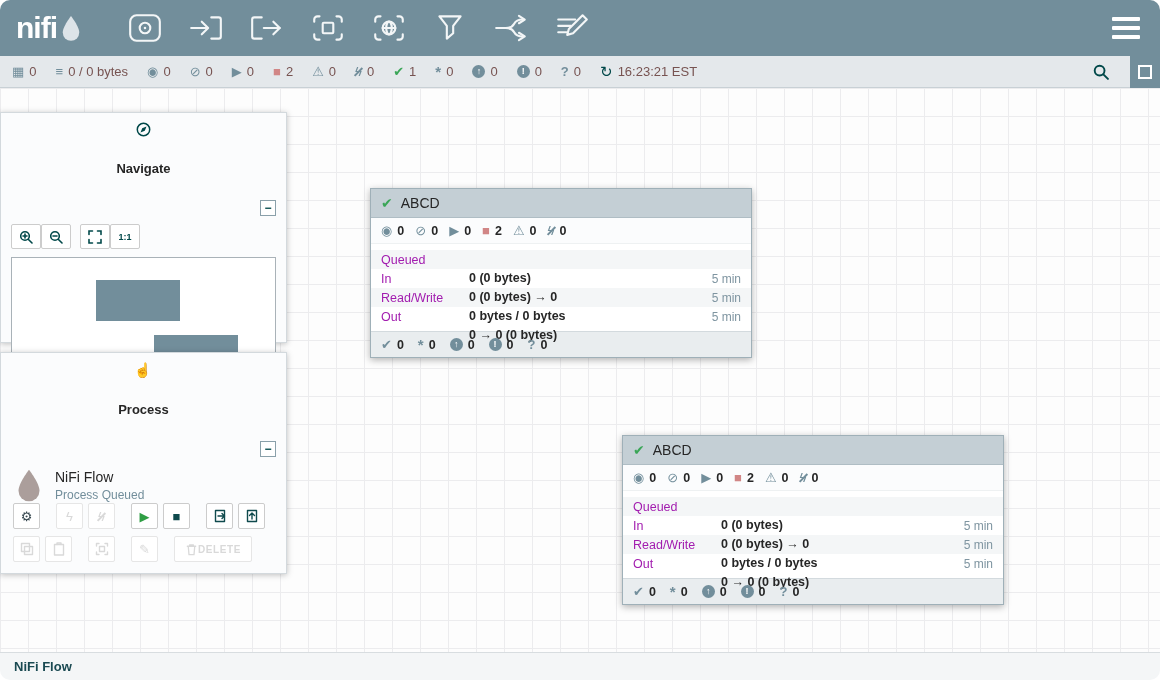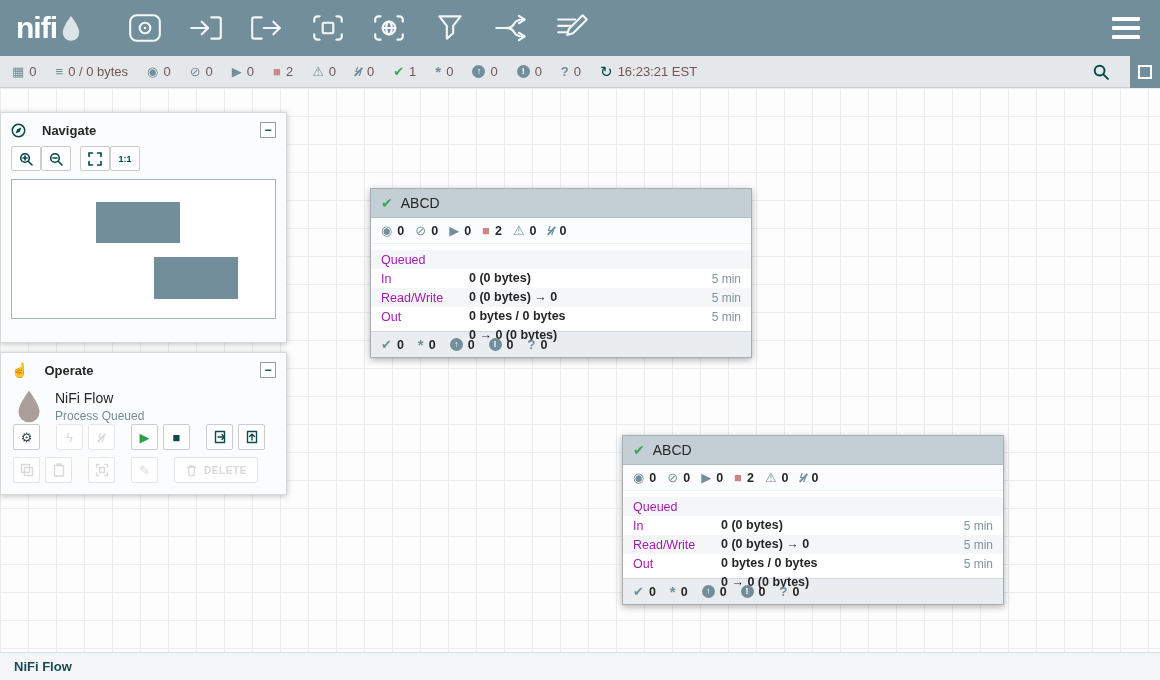--- a/index.html
+++ b/index.html
@@ -1,17 +1,17 @@
 <!DOCTYPE html>
 <html><head>
 <meta charset="utf-8">
 <style>
   * { margin:0; padding:0; box-sizing:border-box; }
   body { font-family:"Liberation Sans", sans-serif; background:#fff; }
-  .page { position:relative; width:1160px; height:680px; overflow:hidden; background:#fff; }
+  .page { position:relative; width:1160px; height:680px; overflow:hidden; background:#fff;border-radius:10px; }
 
   
   .topbar { position:absolute; top:0; left:0; width:100%; height:56px; background:#728e9b; display:flex; align-items:center; padding:0 16px; }
   .logo { display:flex; align-items:center; gap:3px; margin-right:44px; }
   .logo-text { color:#fff; font-size:30px; font-weight:bold; letter-spacing:-1px; line-height:1; }
   .tb-icons { display:flex; gap:23px; align-items:center; }
   .tb-icon { width:38px; height:34px; display:flex; align-items:center; justify-content:center; cursor:grab; }
   .tb-icon svg { stroke:#f3f6f7; fill:none; stroke-width:2; stroke-linecap:round; stroke-linejoin:round; }
   .hamburger { margin-left:auto; display:flex; flex-direction:column; gap:5px; cursor:pointer; padding:4px; }
   .hamburger span { width:28px; height:4px; background:#fff; border-radius:1px; }
@@ -31,21 +31,21 @@
   .panel-btn { width:30px; height:32px; background:#728e9b; display:flex; align-items:center; justify-content:center; cursor:pointer; }
   .panel-btn span { width:14px; height:14px; border:2px solid #fff; display:block; }
 
   
   .canvas { position:absolute; top:88px; left:0; width:100%; height:564px; background-color:#fdfdfd;
     background-image: linear-gradient(to right, #ececee 1px, transparent 1px), linear-gradient(to bottom, #ececee 1px, transparent 1px);
     background-size:28px 28px; }
 
   
   .panel { position:absolute; left:0; width:287px; background:#fbfcfd; border:1px solid #d3d9dd; box-shadow:0 1px 6px rgba(0,0,0,0.25); }
-  .panel-header { display:flex; align-items:center; gap:16px; padding:9px 10px 6px; font-size:13px; color:#262626; font-weight:bold; }
+  .panel-header { display:flex; align-items:center; gap:24px; padding:9px 10px 6px; font-size:13px; color:#262626; font-weight:bold;flex-direction:column; }
   .panel-header .ph-icon { color:#004849; display:flex; }
   .collapse-btn { margin-left:auto; width:16px; height:16px; border:1px solid #8aa0aa; color:#004849; display:flex; align-items:center; justify-content:center; font-size:12px; line-height:1; cursor:pointer; background:#fff; }
   .nav-buttons { display:flex; padding:2px 10px 8px; }
   .icon-btn { min-width:30px; height:25px; border:1px solid #ccc; border-radius:2px; background:#fff; display:flex; align-items:center; justify-content:center; color:#004849; cursor:pointer; }
   .icon-btn.gapL { margin-left:9px; }
   .icon-btn svg { stroke:currentColor; fill:none; stroke-width:1.6; stroke-linecap:round; }
   .minimap { margin:0 10px 14px; height:140px; border:1px solid #a9b2b8; background:#fff; position:relative; cursor:move; }
   .mini-rect { position:absolute; background:#728e9b; }
 
   .op-flow { display:flex; gap:12px; padding:4px 14px 0; align-items:center; }
@@ -53,21 +53,21 @@
   .op-type { font-size:12px; color:#728e9b; margin-top:3px; }
   .op-id { font-size:11px; color:#5a5a5a; padding:8px 14px 9px; letter-spacing:0.2px; }
   .op-buttons { display:flex; gap:5px; padding:0 12px; margin-bottom:7px; align-items:center; }
   .btn { width:27px; height:26px; border:1px solid #ccc; border-radius:2px; background:#fff; display:flex; align-items:center; justify-content:center; font-size:13px; color:#004849; cursor:pointer; }
   .btn svg { stroke:currentColor; fill:none; stroke-width:1.4; stroke-linecap:round; stroke-linejoin:round; }
   .btn.gapL { margin-left:11px; }
   .btn.dark { color:#36474f; }
   .btn.green { color:#2f9e44; }
   .btn.stop { color:#0f4a4d; }
   .btn.disabled { color:#d9d9d9; border-color:#e6e6e6; cursor:default; }
-  .delete-btn { width:auto; padding:0 10px; gap:6px; font-size:10px; font-weight:bold; letter-spacing:0.6px; }
+  .delete-btn { width:auto; padding:0 10px; font-size:10px; font-weight:bold; letter-spacing:0.6px; }
 
   
   .pg { position:absolute; width:382px; background:#fff; border:1px solid #9fb0b8; box-shadow:0 2px 7px rgba(0,0,0,0.3); cursor:move; }
   .pg-header { height:29px; background:#c4cfd5; display:flex; align-items:center; gap:8px; padding:0 10px; font-size:14px; color:#262626; border-bottom:1px solid #afbdc4; }
   .pg-check { color:#3aa657; font-size:14px; line-height:1; }
   .pg-stats { height:26px; display:flex; align-items:center; gap:11px; padding:0 10px; font-size:13px; background:#fbfcfd; border-bottom:1px solid #eef1f2; }
   .stat { display:flex; gap:5px; align-items:center; }
   .stat b { color:#262626; font-weight:bold; font-size:12.5px; }
   .pg-table { margin-top:6px; font-size:12.5px; }
   .pg-row { display:flex; height:19px; align-items:center; padding:0 10px; }
@@ -272,21 +272,21 @@
     </div>
     <div class="minimap">
       <span class="mini-rect" style="left:32%; top:16%; width:32%; height:30%;"></span>
       <span class="mini-rect" style="left:54%; top:56%; width:32%; height:30%;"></span>
     </div>
   </div>
 
   <div class="panel" style="top:352px; padding-bottom:4px;">
     <div class="panel-header">
       <span class="ph-icon" style="font-size:14px">☝</span>
-      <span>Operate</span>
+      <span>Process</span>
       <span class="collapse-btn">−</span>
     </div>
     <div class="op-flow">
       <svg width="28" height="36" viewBox="0 0 24 30">
           <path d="M12 2 C12 2 3 13.5 3 20 a9 9 0 0 0 18 0 C21 13.5 12 2 12 2 Z" fill="#ab9e9b"></path>
         </svg>
       <span>
         <div class="op-name">NiFi Flow</div>
         <div class="op-type">Process Queued</div>
       </span>

